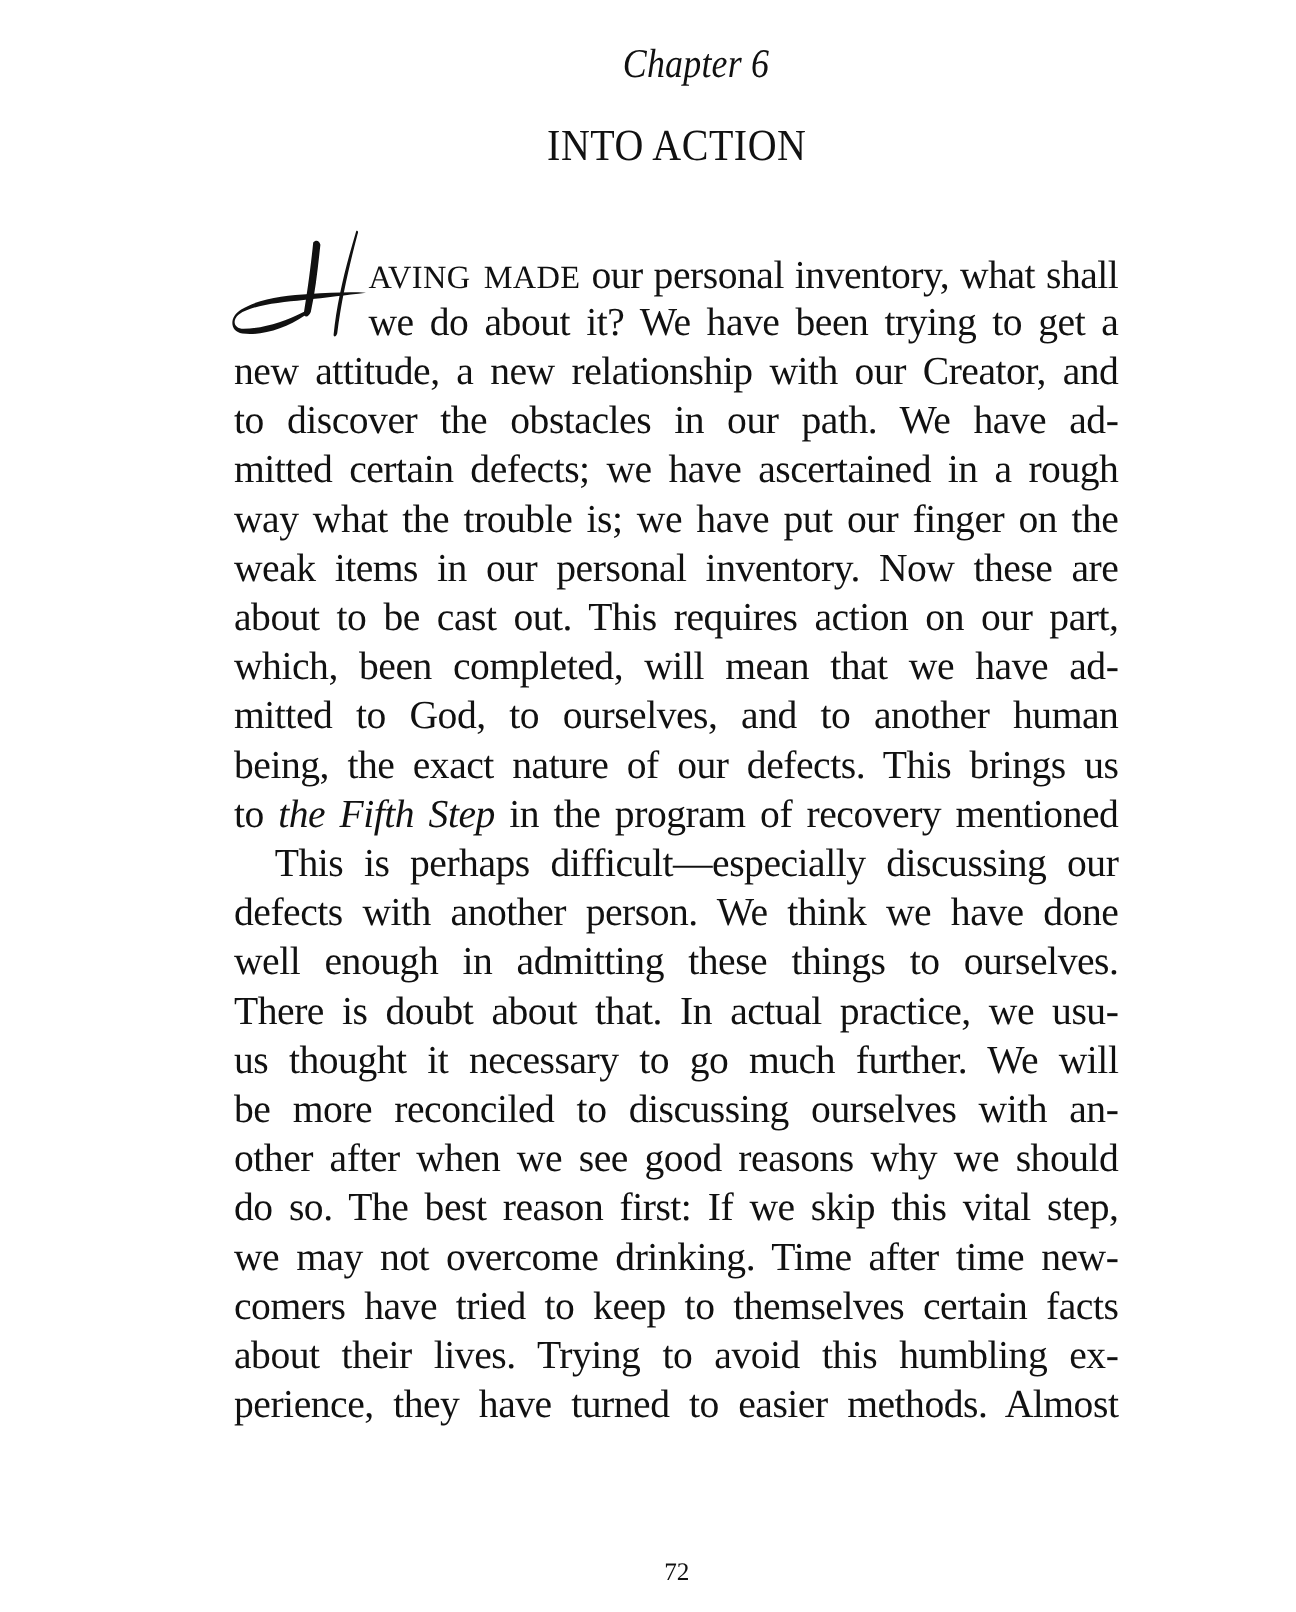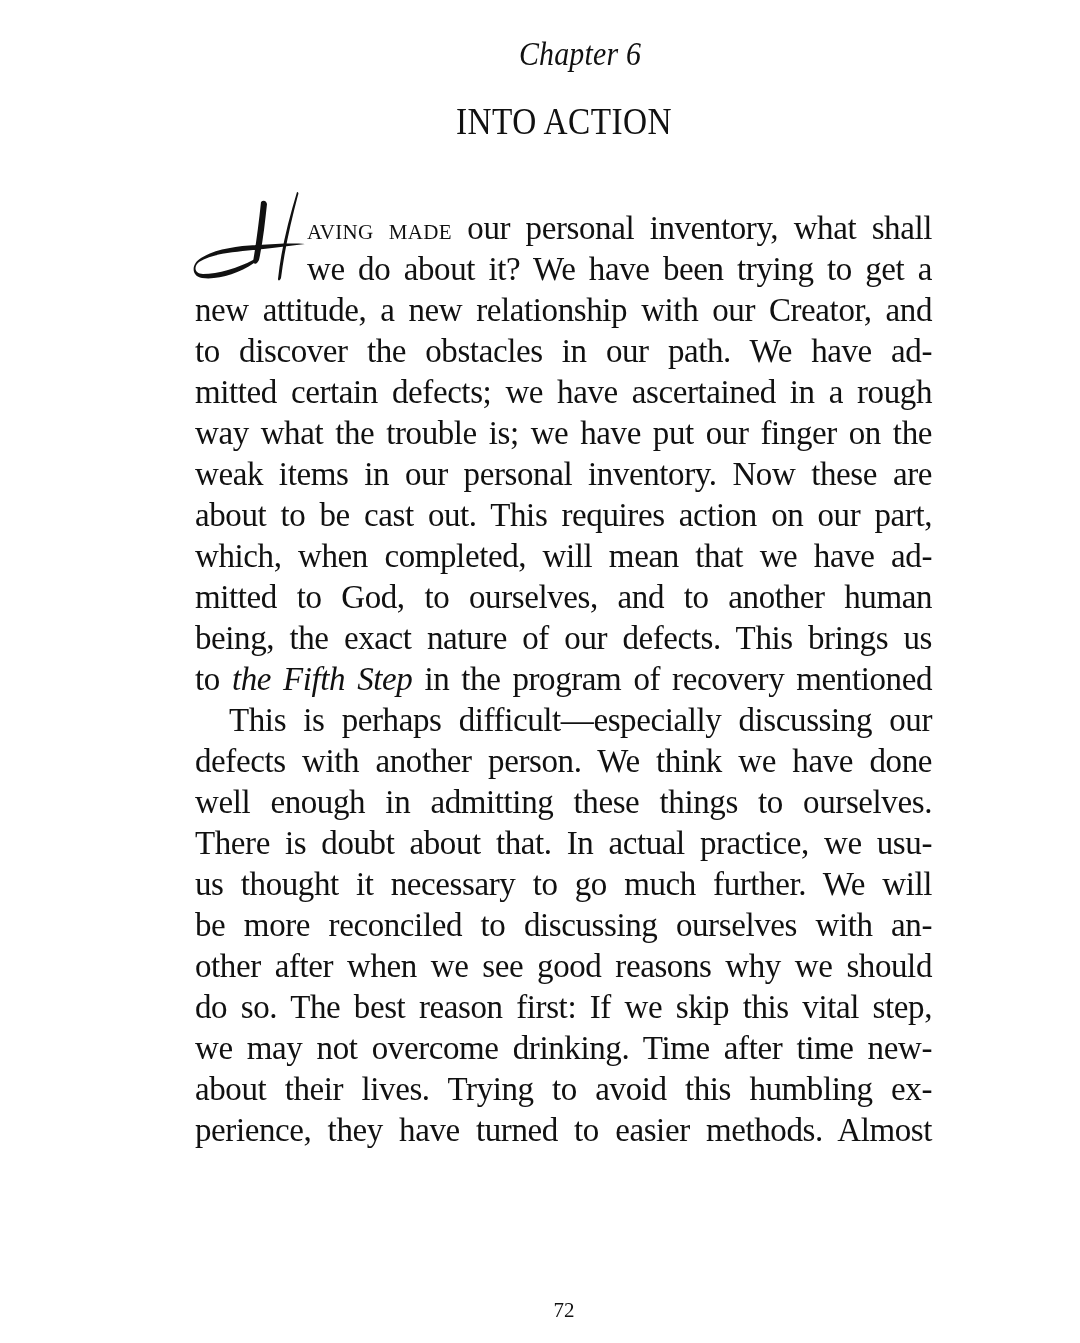--- a/index.html
+++ b/index.html
@@ -60,21 +60,21 @@
       text-align-last: left;
     }
     .line.indent {
       padding-left: 34px;
     }
     .line.after-cap {
       padding-left: 112px;
     }
     .smallcaps {
       font-variant: small-caps;
-      font-size: 30px;
+      font-size: 38px;
       letter-spacing: 0.3px;
     }
     .smallcaps-inner {
       text-transform: lowercase;
       font-variant: small-caps;
     }
     em { }
     .drop-cap {
       position: absolute;
       left: 193px;
@@ -111,33 +111,34 @@
 <div class="body-text">
   <div>
     <div class="line after-cap"><span class="smallcaps"><span class="smallcaps-inner">aving made</span></span><span> our personal inventory, what shall</span></div>
     <div class="line after-cap">we do about it? We have been trying to get a</div>
     <div class="line">new attitude, a new relationship with our Creator, and</div>
     <div class="line">to discover the obstacles in our path. We have ad-</div>
     <div class="line">mitted certain defects; we have ascertained in a rough</div>
     <div class="line">way what the trouble is; we have put our finger on the</div>
     <div class="line">weak items in our personal inventory. Now these are</div>
     <div class="line">about to be cast out. This requires action on our part,</div>
-    <div class="line">which, when completed, will mean that we have ad-</div>
+    <div class="line">which, been completed, will mean that we have ad-</div>
     <div class="line">mitted to God, to ourselves, and to another human</div>
     <div class="line">being, the exact nature of our defects. This brings us</div>
     <div class="line"><span>to </span><em>the Fifth Step</em><span> in the program of recovery mentioned</span></div>
   </div>
   <div>
     <div class="line indent">This is perhaps difficult—especially discussing our</div>
     <div class="line">defects with another person. We think we have done</div>
     <div class="line">well enough in admitting these things to ourselves.</div>
     <div class="line">There is doubt about that. In actual practice, we usu-</div>
     <div class="line">us thought it necessary to go much further. We will</div>
     <div class="line">be more reconciled to discussing ourselves with an-</div>
     <div class="line">other after when we see good reasons why we should</div>
     <div class="line">do so. The best reason first: If we skip this vital step,</div>
     <div class="line">we may not overcome drinking. Time after time new-</div>
+    <div class="line">comers have tried to keep to themselves certain facts</div>
     <div class="line">about their lives. Trying to avoid this humbling ex-</div>
     <div class="line">perience, they have turned to easier methods. Almost</div>
   </div>
 </div>
 
 <div class="page-number">72</div>
 
 </body></html>

